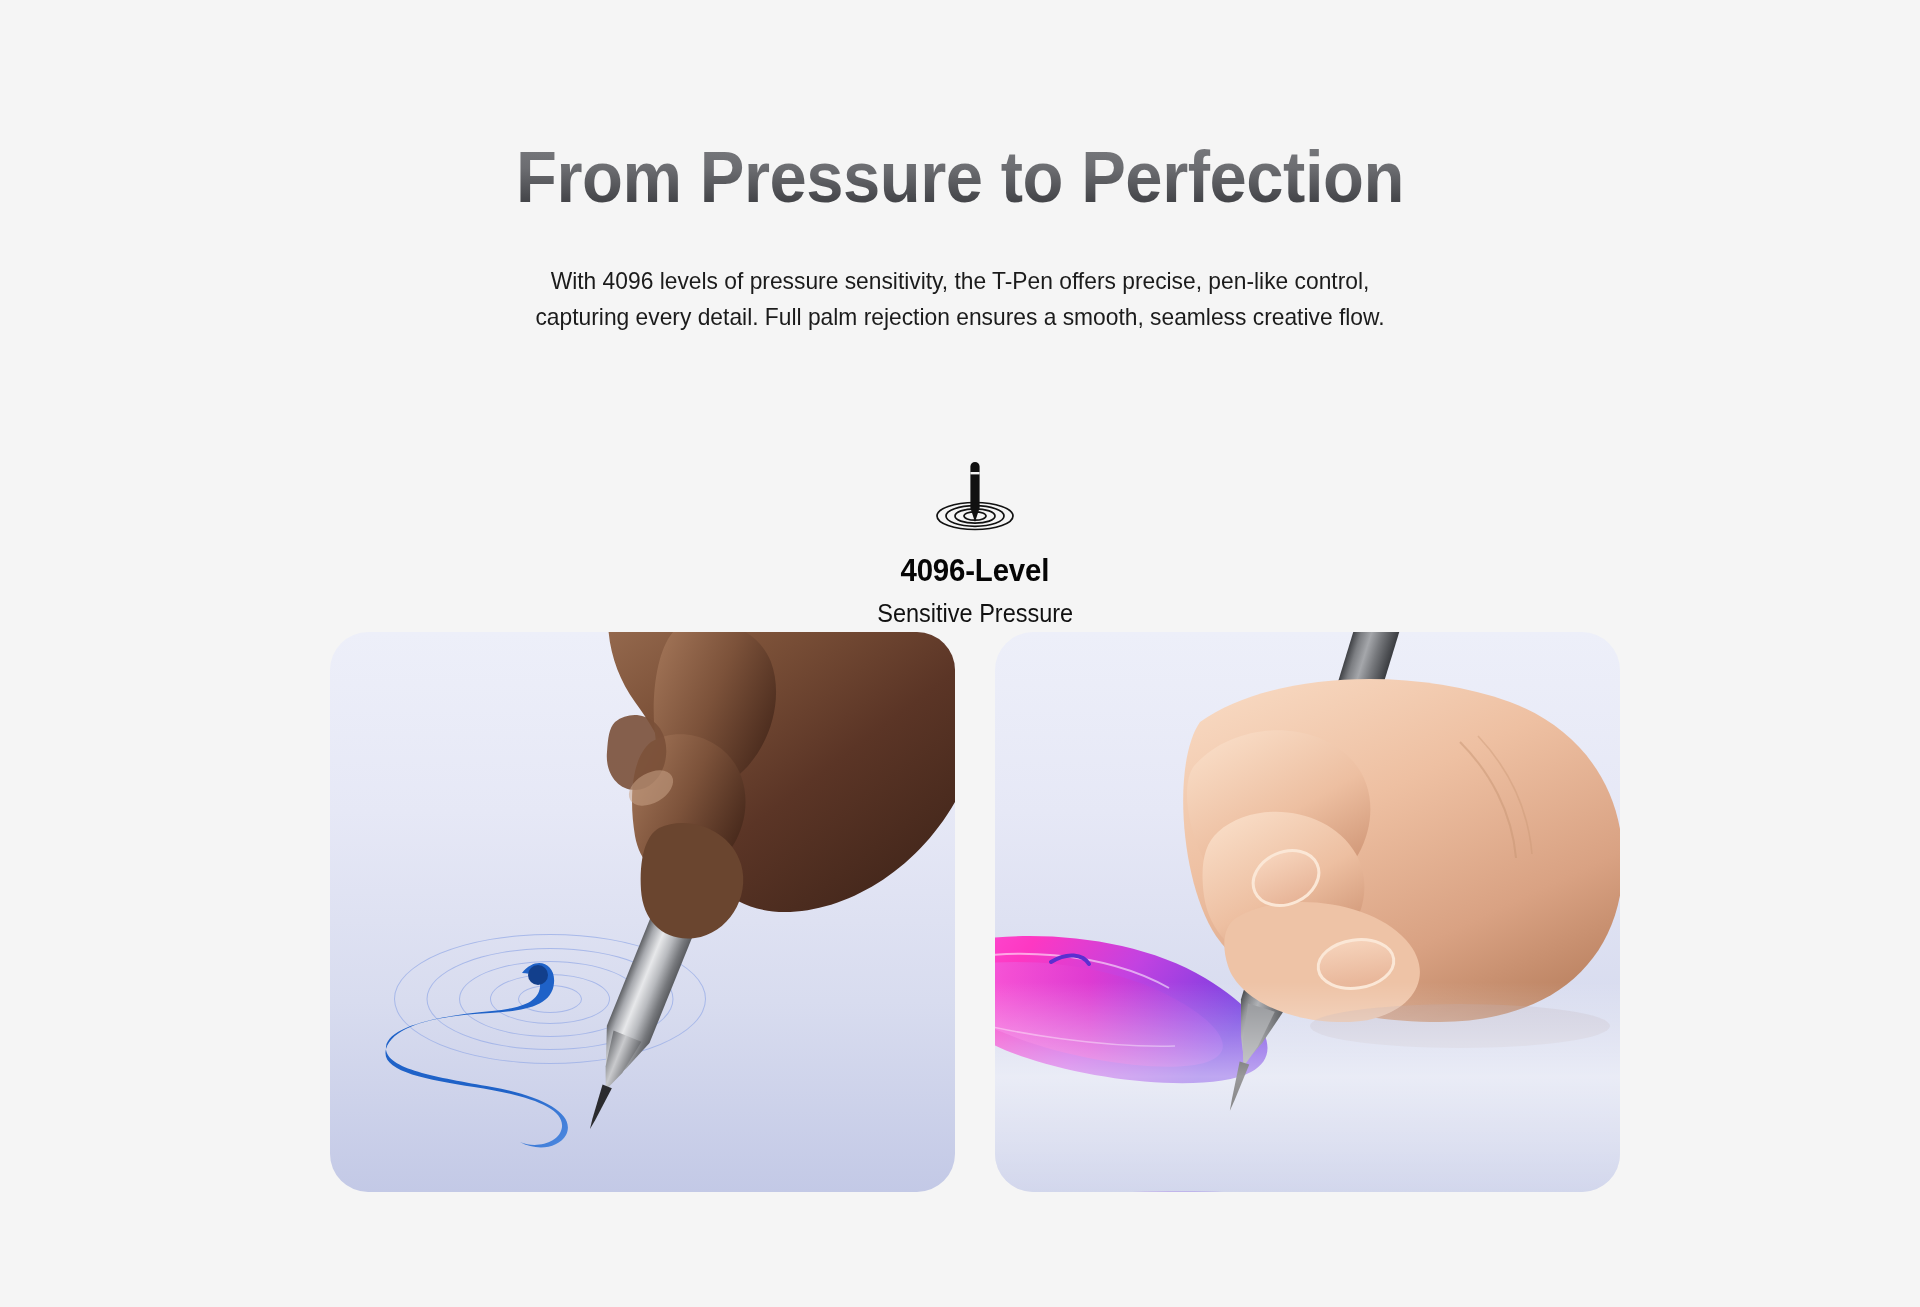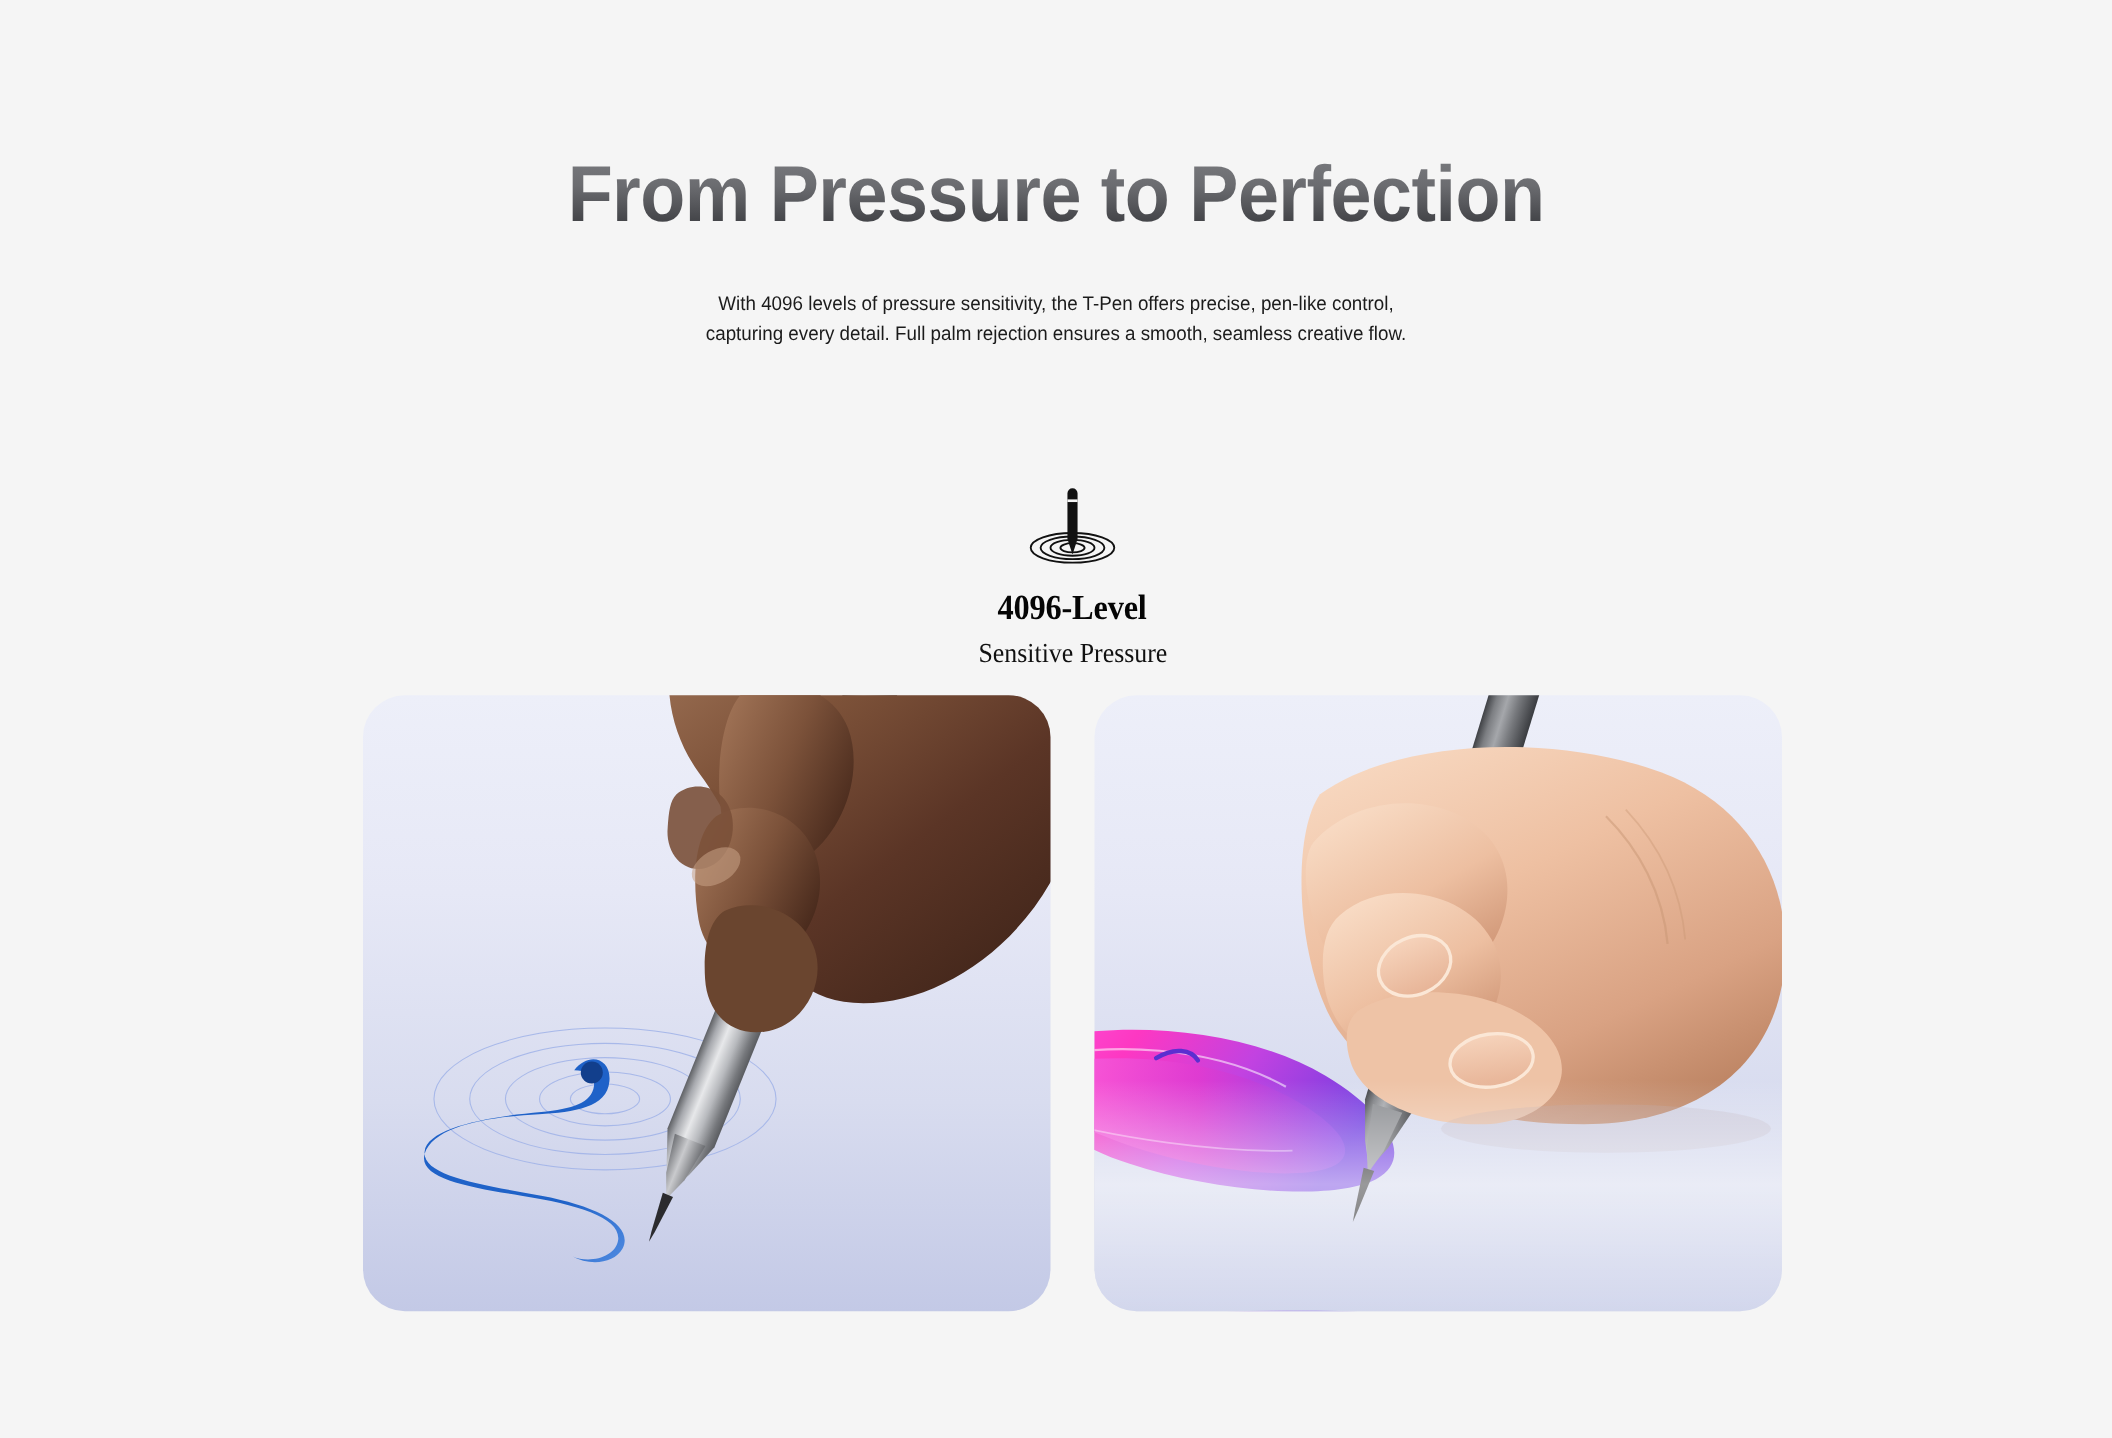--- a/index.html
+++ b/index.html
@@ -21,30 +21,29 @@
     line-height:1.05;
     background:linear-gradient(180deg,#7a7b7f 0%,#6b6c70 38%,#46474b 78%,#3b3c40 100%);
     -webkit-background-clip:text; background-clip:text;
     -webkit-text-fill-color:transparent; color:transparent;
     transform:scaleX(0.93); transform-origin:center;
   }
   .hero-sub{
     position:absolute; left:50%; transform:translateX(-50%);
     top:263px; width:1060px;
     text-align:center;
-    font-size:18px; color:#1b1b1b; line-height:1.52;
+    font-size:24px; color:#1b1b1b; line-height:1.52;
     font-weight:400;
   }
   .hero-sub div{ transform:scaleX(0.95); }
 
   
   .features{
-    position:absolute; top:442px; left:330px; width:1290px;
+    position:absolute; top:460px; left:330px; width:1290px;
     display:flex;
-    font-family:Liberation Serif, serif;
   }
   .feature{ flex:1; display:flex; flex-direction:column; align-items:center; }
   .feature-icon{ height:72px; display:flex; align-items:flex-end; justify-content:center; }
   .feature-title{
     margin-top:20px; font-size:32px; font-weight:bold; color:#050505;
     letter-spacing:-0.2px; transform:scaleX(0.92);
   }
   .feature-caption{
     margin-top:10px; font-size:25px; font-weight:400; color:#111;
     transform:scaleX(0.94);

